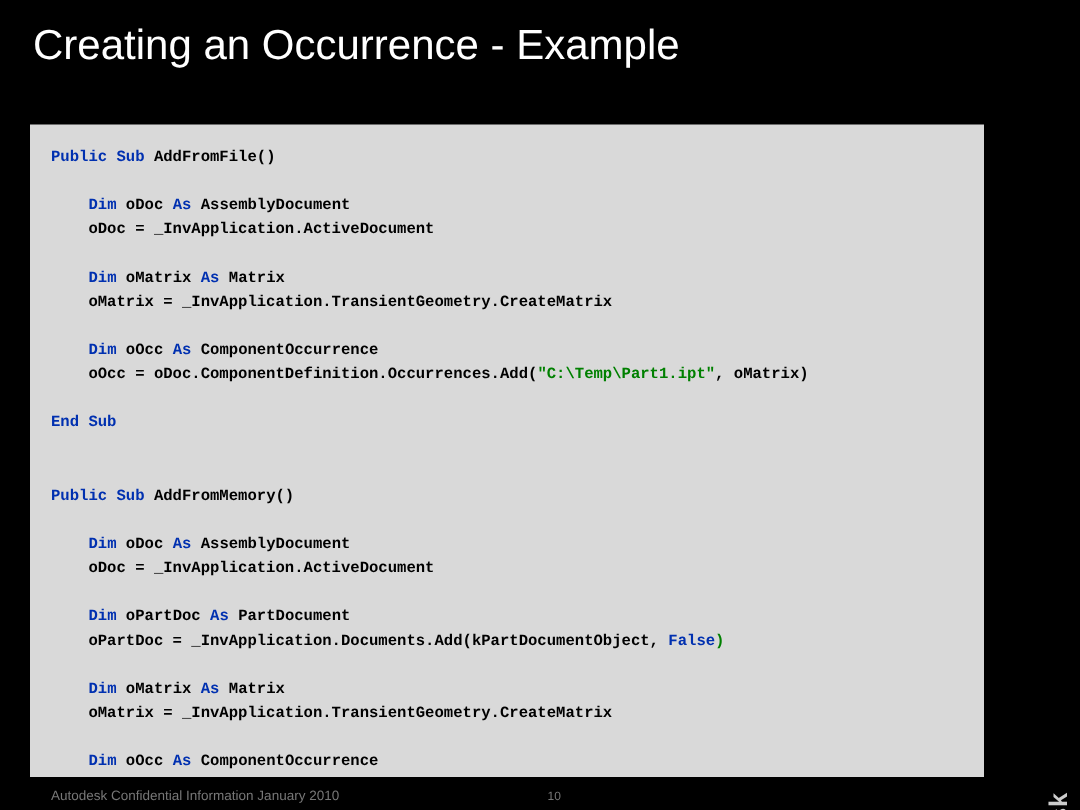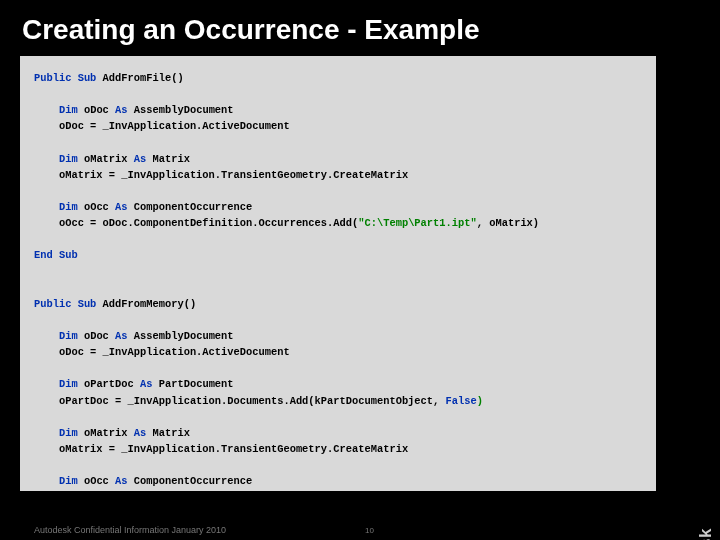--- a/index.html
+++ b/index.html
@@ -14,37 +14,38 @@
   }
   .slide {
     width: 720px;
     height: 540px;
     position: relative;
     background: #000;
   }
   .title {
     color: #fff;
     font-size: 28px;
-    font-weight: 700;
+    font-weight: 400;
     padding: 14px 0 10px 22px;
   }
   .codebox {
     background: #d9d9d9;
     color: #000;
     font-family: "Courier New", monospace;
     font-size: 10.4px;
     font-weight: bold;
     line-height: 1.55;
     padding: 14px 14px 14px 14px;
     margin-left: 20px;
     width: 636px;
     height: 435px;
     box-shadow: 2px 2px 4px rgba(0,0,0,0.6);
     white-space: pre;
     overflow: hidden;
+    margin-top: 27px;
   }
   .kw    { color: #0030b0; }
   .str   { color: #008000; }
   .paren { color: #008000; }
   .footer {
     position: absolute;
     bottom: 5px;
     left: 22px;
     color: #777;
     font-size: 9px;

